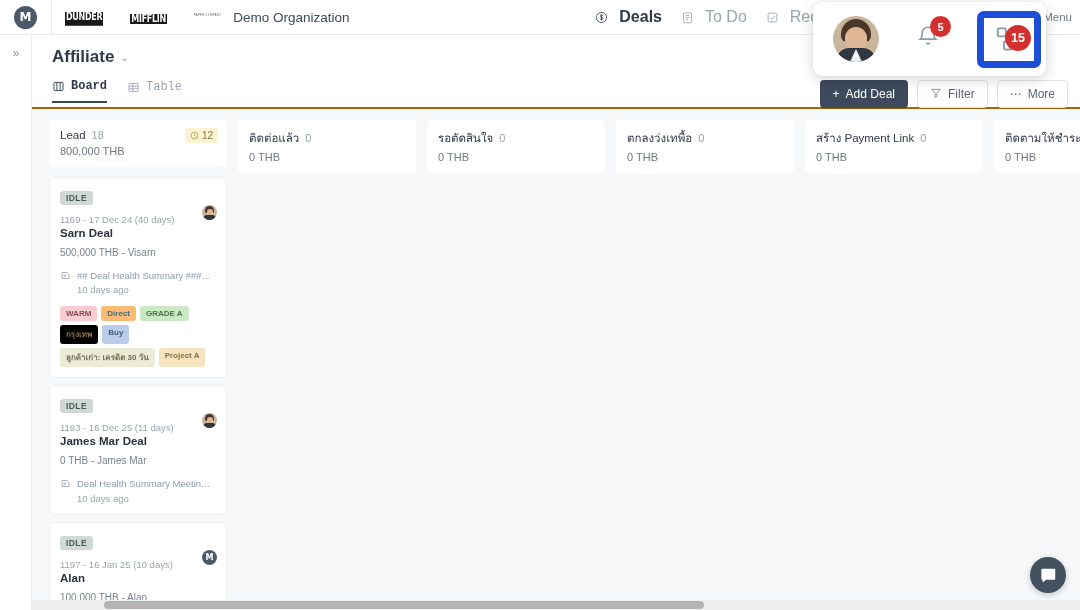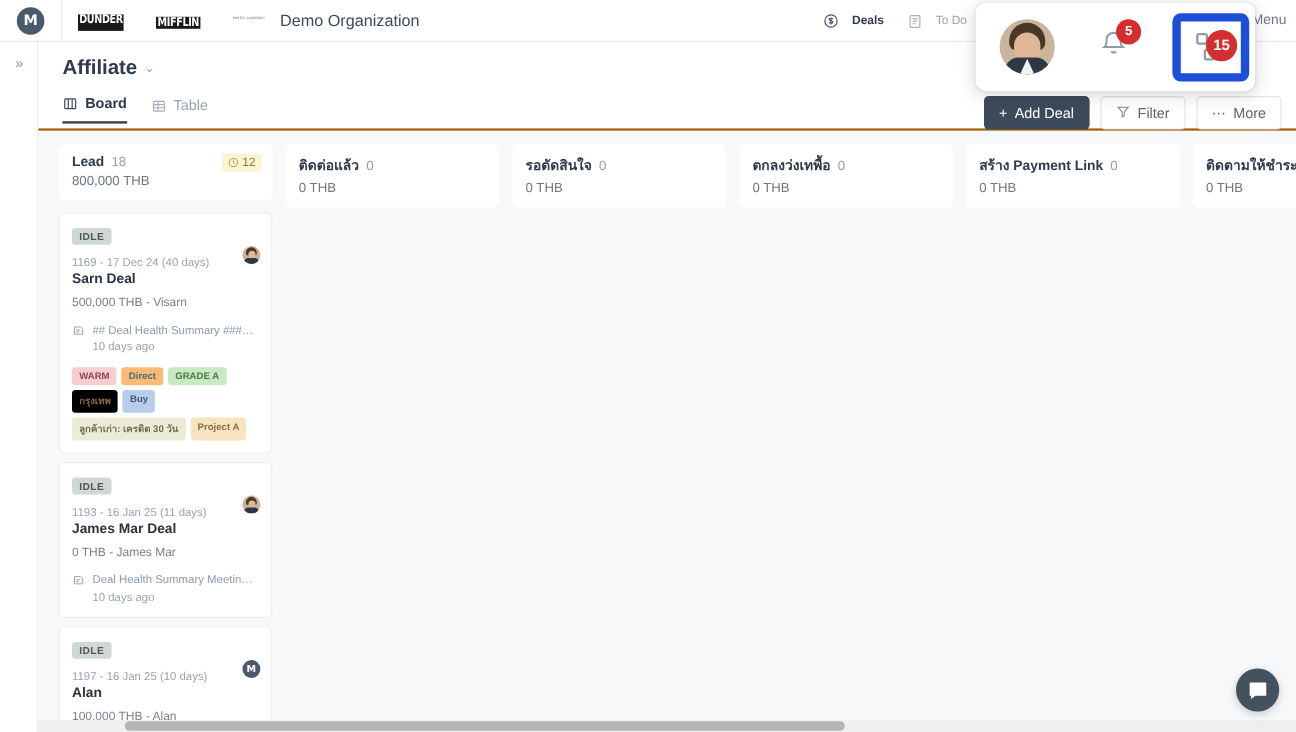--- a/index.html
+++ b/index.html
@@ -40,21 +40,21 @@
     transform: scaleY(1.25); transform-origin: left top;
   }
   .logo-l2 { margin-top: 2.5px; }
   .logo-l3 { font-size: 2.6px; color: #555; margin-top: 3px; letter-spacing: 0.4px; }
   .org-name {
     margin-left: 12px; font-size: 13.5px; color: #3d4a5c; font-weight: 400;
   }
   .nav { margin-left: auto; display: flex; align-items: center; gap: 19px; margin-right: 10px; }
   .nav-item {
     display: flex; align-items: center; gap: 11px;
-    font-size: 10px; color: #9aa3ae; cursor: pointer;
+    font-size: 16px; color: #9aa3ae; cursor: pointer;
   }
   .nav-item.active { color: #2f3a4a; font-weight: bold; }
   .nav-ic { width: 13px; height: 13px; display: block; }
   .menu-txt { font-size: 11.5px; color: #6b7785; margin-right: 8px; }
 
   
   .popup {
     position: absolute; top: 2px; left: 813px;
     width: 233px; height: 74px;
     background: #ffffff; border-radius: 9px;
@@ -106,22 +106,22 @@
     background: #ffffff; border-bottom: 2px solid #a16207;
   }
   .board-title {
     position: absolute; left: 20px; top: 12px;
     font-size: 17px; font-weight: bold; color: #2f3a4a;
     display: flex; align-items: center; gap: 6px; cursor: pointer;
   }
   .chev { font-size: 10px; color: #96a0ac; font-weight: normal; }
   .tabs { position: absolute; left: 20px; top: 44px; display: flex; gap: 20px; }
   .tab {
-    display: flex; align-items: flex-end; gap: 6px;
-    font-size: 12px; color: #9aa3ae; padding-bottom: 8px; cursor: pointer;
+    display: flex; align-items: center; gap: 6px;
+    font-size: 12px; color: #9aa3ae; padding-bottom: 8px; cursor: pointer; font-family: Liberation Mono, monospace;
   }
   .tab.active { color: #2f3a4a; font-weight: bold; border-bottom: 2px solid #39424f; }
   .toolbar { position: absolute; right: 12px; top: 45px; display: flex; align-items: center; gap: 9px; }
   .btn-primary {
     background: #3d4a5c; color: #fff; border-radius: 4px;
     font-size: 12px; padding: 7px 13px; display: flex; align-items: center; gap: 6px;
     cursor: pointer; font-weight: 500; white-space: nowrap;
   }
   .btn-ghost {
     background: #fff; color: #5a6675; border: 1px solid #dfe3e8; border-radius: 4px;
@@ -134,21 +134,21 @@
     position: absolute; top: 109px; left: 32px; width: 1048px; height: 501px;
     background: #f7f8f9; overflow: hidden;
   }
   .cols { display: flex; gap: 11px; padding: 11px 0 0 17px; }
   .col { width: 178px; flex: 0 0 178px; }
   .col-head {
     background: #fff; border-radius: 5px; padding: 9px 11px 10px 11px;
     position: relative; min-height: 44px;
   }
   .col-title-row { display: flex; align-items: baseline; gap: 6px; }
-  .col-name { font-size: 11.5px; font-weight: bold; color: #2f3a4a; }
+  .col-name { font-size: 11.5px; font-weight: normal; color: #2f3a4a; }
   .col-count { font-size: 11px; color: #97a0ab; }
   .col-sum { font-size: 11px; color: #6e7884; margin-top: 4px; }
   .col-badge {
     position: absolute; right: 9px; top: 8px;
     background: #fbf3d4; color: #8a7a3a; border-radius: 3px;
     font-size: 10px; padding: 2px 5px; display: flex; align-items: center; gap: 3px;
   }
   .cards { margin-top: 10px; display: flex; flex-direction: column; gap: 7px; }
   .card {
     background: #fff; border-radius: 5px; padding: 9px 10px 10px 10px;
@@ -371,21 +371,21 @@
             </div>
           </div>
 
           <div class="card">
             <span class="pill">IDLE</span>
             <div class="card-av">
               <div style="position:absolute;top:1px;left:3px;width:9px;height:7px;background:#4a3728;border-radius:5px 5px 2px 2px;"></div>
               <div style="position:absolute;top:4px;left:4.5px;width:6px;height:7px;background:#e0b796;border-radius:3px;"></div>
               <div style="position:absolute;bottom:0;left:1px;width:13px;height:5px;background:#2e3742;border-radius:4px 4px 0 0;"></div>
             </div>
-            <div class="card-meta">1193 - 16 Jan 25 (11 days)</div>
+            <div class="card-meta">1193 - 16 Dec 25 (11 days)</div>
             <div class="card-title">James Mar Deal</div>
             <div class="card-amount">0 THB - James Mar</div>
             <div class="card-note">
               <svg width="11" height="11" style="flex:0 0 auto;margin-top:1px" viewBox="0 0 16 16" fill="none" stroke="#9aa3ae" stroke-width="1.2">
                 <path d="M3 3.6h7.4l2.6 2.6v6.2H3z"></path>
                   <path d="M5 7.4h5M5 9.8h3.4"></path>
               </svg>
               <div>
                 <div class="note-txt">Deal Health Summary Meeting Ove...</div>
                 <div class="note-time">10 days ago</div>

